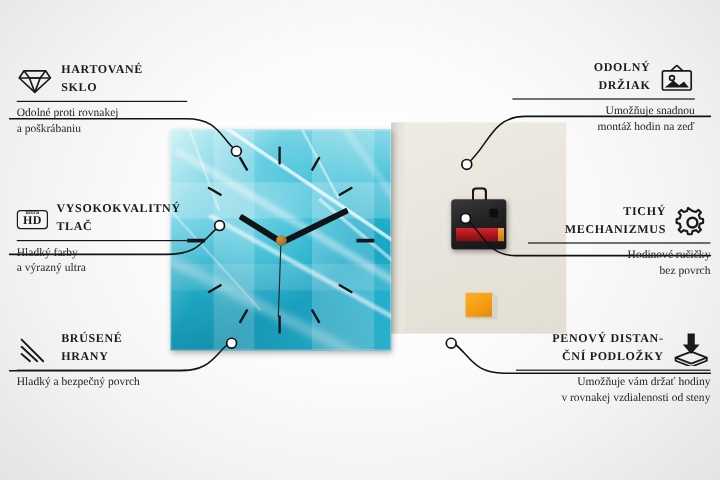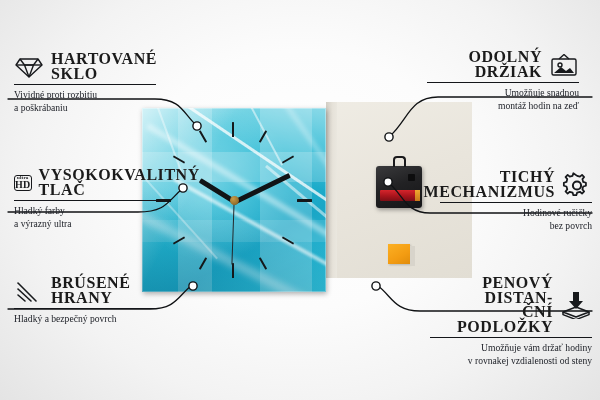--- a/index.html
+++ b/index.html
@@ -135,21 +135,21 @@
     width: 5px; height: 20px;
     background: #d8d4cb;
   }
 
   
   .feature { position: absolute; z-index: 4; }
   .feature .head { display: flex; align-items: center; gap: 7px; }
   .feature .titles {
     font-family: "Liberation Serif", serif;
     font-weight: 700;
-    font-size: 16px;
+    font-size: 10px;
     letter-spacing: .55px;
     line-height: 14.5px;
     color: #1b1b1b;
     text-transform: uppercase;
   }
   .feature .rule {
     height: 1.4px; background: #14161a; margin: 3px 0 4px 0; width: 100%;
   }
   .feature .desc {
     font-family: "Liberation Serif", serif;
@@ -273,21 +273,21 @@
           <path d="M10.5 11 H19.5"></path>
         </g>
       </svg>
       <div class="titles">
         <div>HARTOVANÉ</div>
         <div>SKLO</div>
       </div>
     </div>
     <div class="rule"></div>
     <div class="desc">
-      <div>Vividné proti rozbitiu</div>
+      <div>Odolné proti rovnakej</div>
       <div>a poškrábaniu</div>
     </div>
   </div>
 
   <div class="feature left" id="f-print">
     <div class="head">
       <div class="hd-badge">
         <span class="u">ultra</span>
         <span class="h">HD</span>
       </div>

